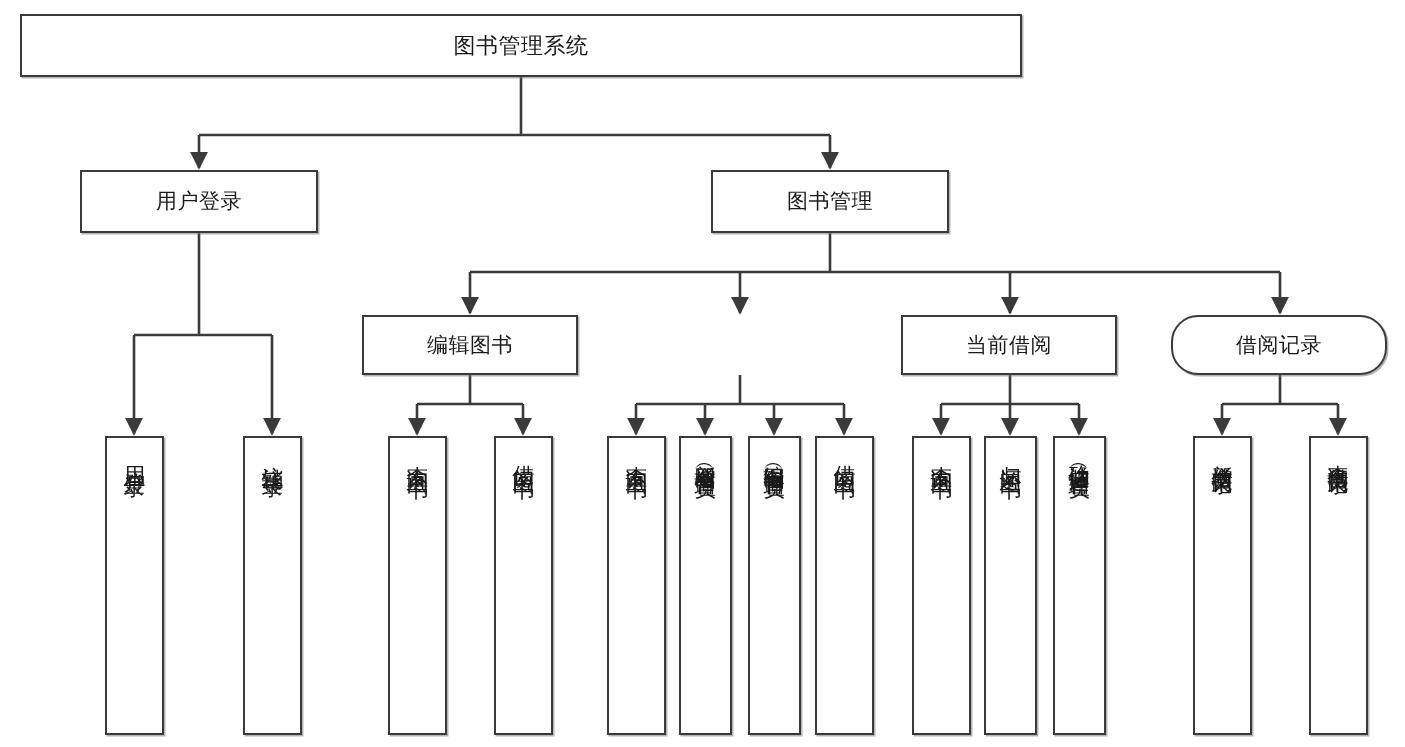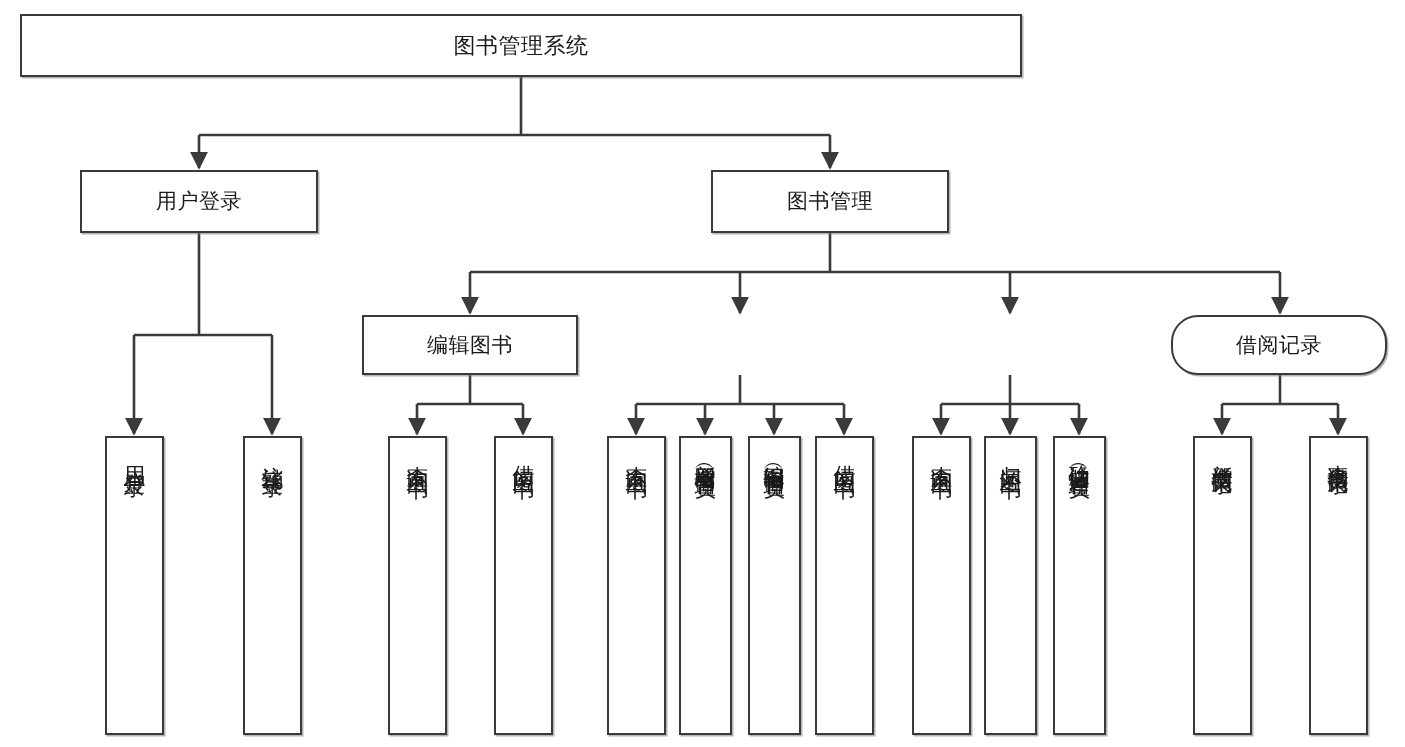--- a/index.html
+++ b/index.html
@@ -140,20 +140,23 @@
   <div class="node horiz" style="left:80px; top:170px; width:238px; height:63px;">
     <span class="node-label">用户登录</span>
   </div>
   <div class="node horiz" style="left:711px; top:170px; width:238px; height:63px;">
     <span class="node-label">图书管理</span>
   </div>
 
   <div class="node horiz" style="left:362px; top:315px; width:216px; height:60px;">
     <span class="node-label">编辑图书</span>
   </div>
+  <div class="node horiz" style="left:901px; top:315px; width:216px; height:60px;">
+    <span class="node-label">当前借阅</span>
+  </div>
   <div class="node horiz" style="left:1171px; top:315px; width:216px; height:60px;border-radius:27px;">
     <span class="node-label">借阅记录</span>
   </div>
 
   <div class="node vert" style="left:105px; top:436px; width:59px; height:299px;">
     <span class="node-label">用户登录</span>
   </div>
   <div class="node vert" style="left:243px; top:436px; width:59px; height:299px;">
     <span class="node-label">注销登录</span>
   </div>

